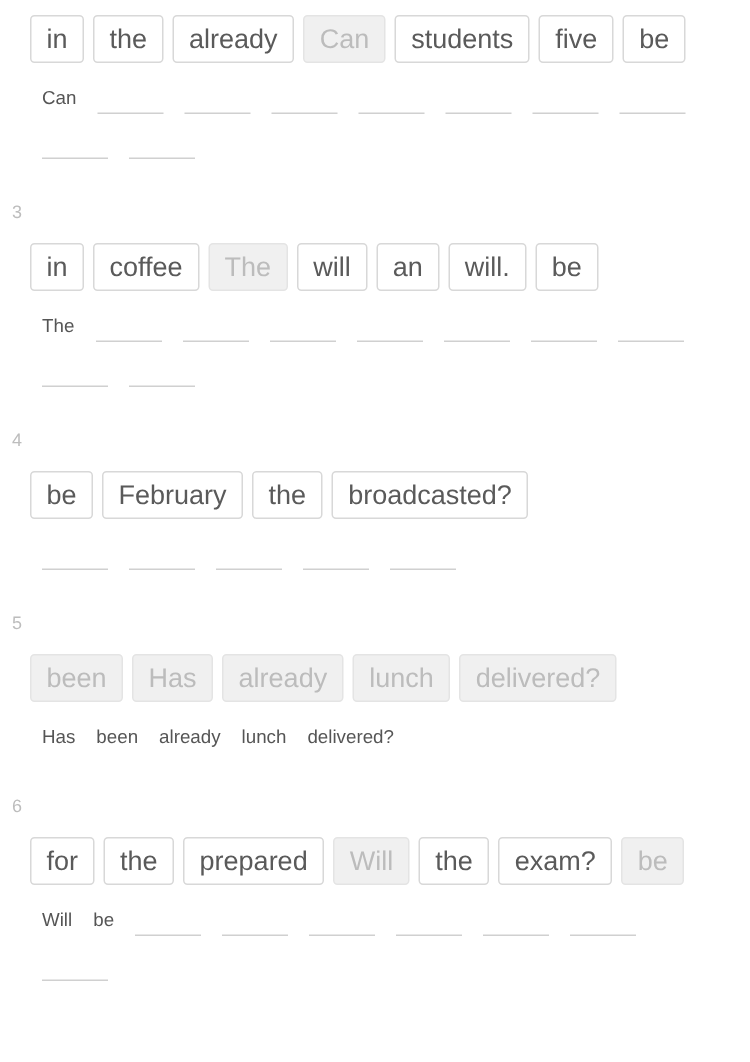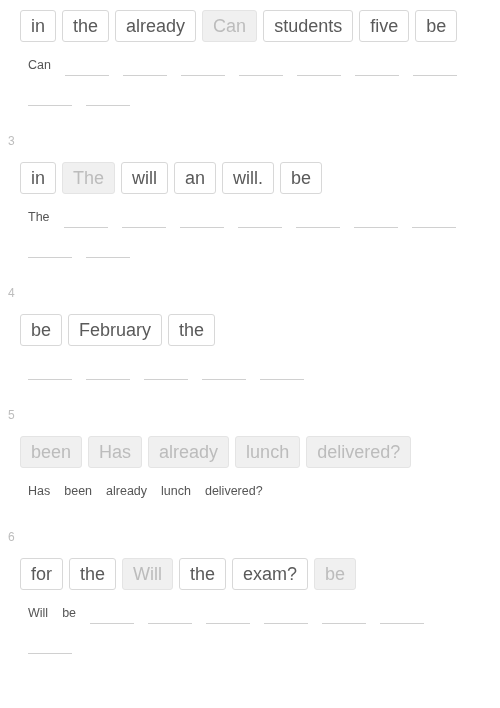--- a/index.html
+++ b/index.html
@@ -84,20 +84,21 @@
         <span class="slot"></span>
         <span class="slot"></span>
         <span class="slot"></span>
         <span class="slot"></span>
       </div>
     </div>
     <div class="question">
       <div class="qnum">3</div>
       <div class="word-bank">
         <span class="word">in</span>
+        <span class="word">coffee</span>
         <span class="word used">The</span>
         <span class="word">will</span>
         <span class="word">an</span>
         <span class="word">will.</span>
         <span class="word">be</span>
       </div>
       <div class="answer-area">
         <span class="placed">The</span>
         <span class="slot"></span>
         <span class="slot"></span>
@@ -109,20 +110,21 @@
         <span class="slot"></span>
         <span class="slot"></span>
       </div>
     </div>
     <div class="question">
       <div class="qnum">4</div>
       <div class="word-bank">
         <span class="word">be</span>
         <span class="word">February</span>
         <span class="word">the</span>
+        <span class="word">broadcasted?</span>
       </div>
       <div class="answer-area">
         <span class="slot"></span>
         <span class="slot"></span>
         <span class="slot"></span>
         <span class="slot"></span>
         <span class="slot"></span>
       </div>
     </div>
     <div class="question">
@@ -140,20 +142,21 @@
         <span class="placed">already</span>
         <span class="placed">lunch</span>
         <span class="placed">delivered?</span>
       </div>
     </div>
     <div class="question">
       <div class="qnum">6</div>
       <div class="word-bank">
         <span class="word">for</span>
         <span class="word">the</span>
+        <span class="word">prepared</span>
         <span class="word used">Will</span>
         <span class="word">the</span>
         <span class="word">exam?</span>
         <span class="word used">be</span>
       </div>
       <div class="answer-area">
         <span class="placed">Will</span>
         <span class="placed">be</span>
         <span class="slot"></span>
         <span class="slot"></span>

